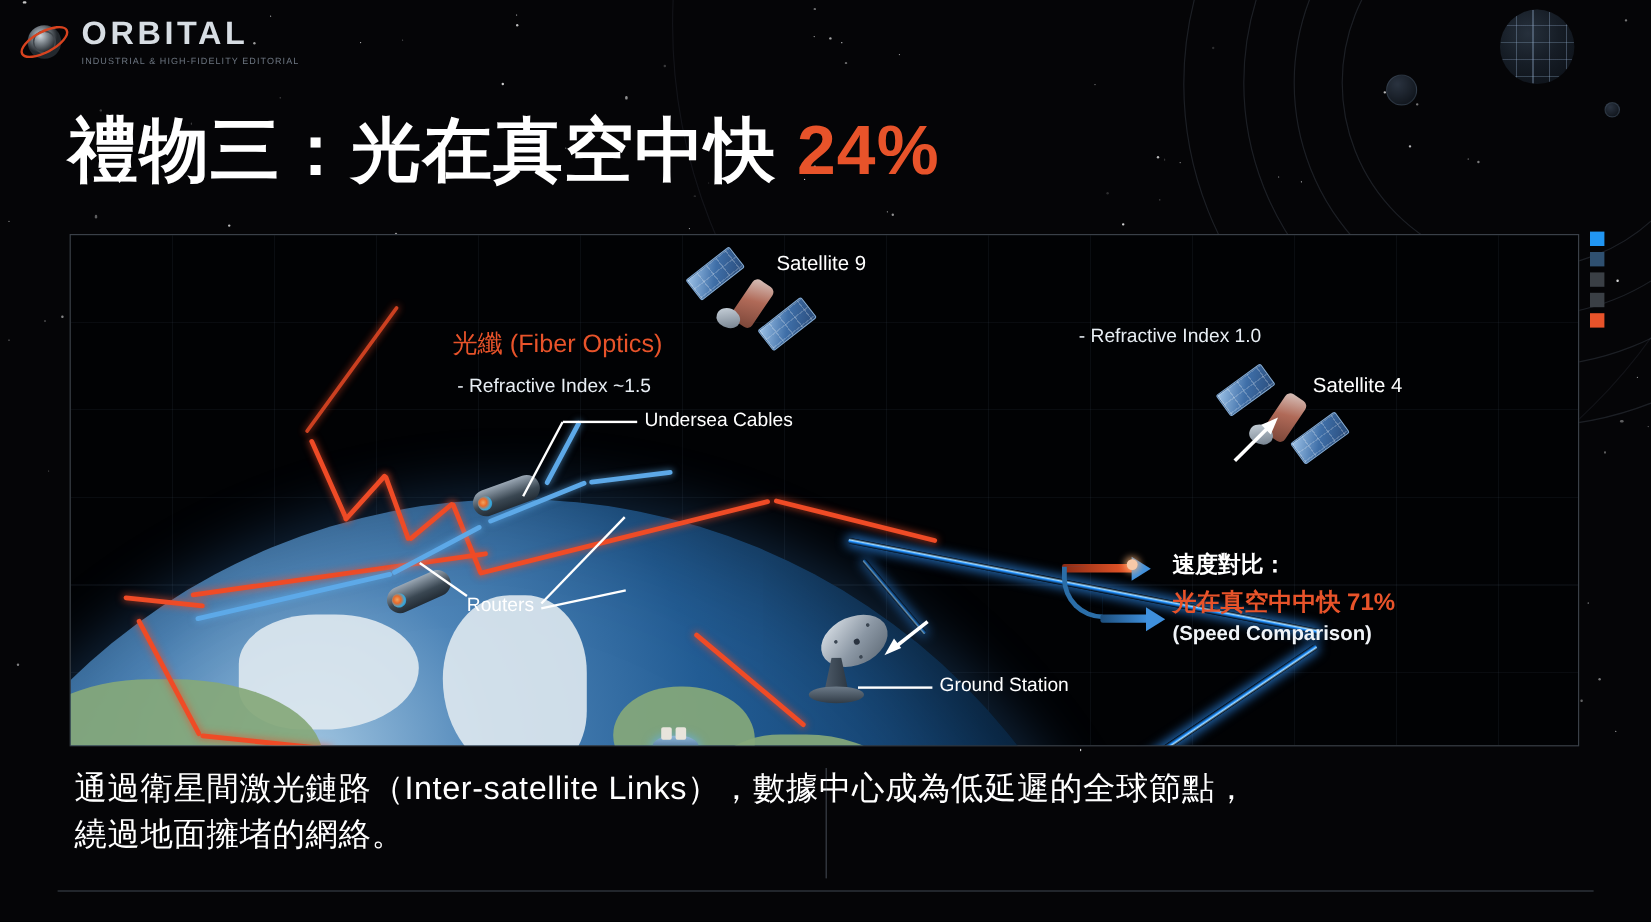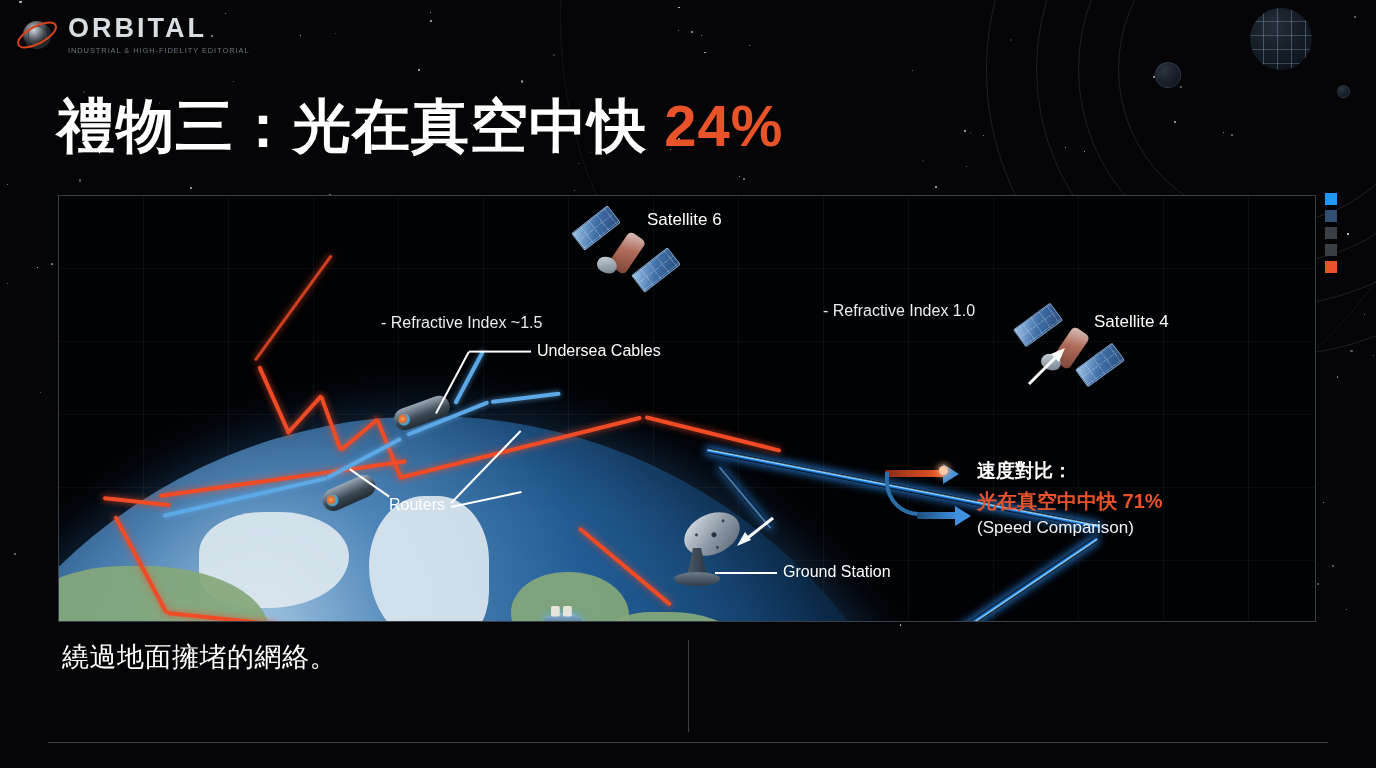--- a/index.html
+++ b/index.html
@@ -131,21 +131,21 @@
 
   
   .lbl { position:absolute; color:#ffffff; white-space:nowrap; }
   .lbl-sat { font-size:17px; }
   .lbl-fiber-title { font-size:21px; color:#e8532a; font-weight:500; }
   .lbl-sub { font-size:16px; color:#e8eef4; }
   .lbl-fso-title { font-size:21px; color:#4da3ff; font-weight:500; }
   .lbl-small { font-size:16px; }
   .speed-title { font-size:19px; font-weight:bold; color:#ffffff; }
   .speed-main { font-size:20px; font-weight:bold; color:#e8532a; }
-  .speed-en { font-size:17px; color:#f0f4f8; }
+  .speed-en { font-size:17px; color:#f0f4f8;font-weight:bold; }
 
   .cmp-arrow-red { position:absolute; height:7px;
     background:linear-gradient(to right,#8a2a14,#f05a2a); border-radius:2px; }
   .cmp-arrow-blue { position:absolute; height:7px;
     background:linear-gradient(to right,#1d4e7c,#3f90dd); border-radius:2px; }
   .tri-blue { position:absolute; width:0; height:0;
     border-top:10px solid transparent; border-bottom:10px solid transparent;
     border-left:16px solid #3f90dd; }
   .cmp-curve { position:absolute; border-left:4px solid; border-bottom:4px solid;
     border-color:#2b6ea8; border-bottom-left-radius:34px; }
@@ -348,26 +348,27 @@
       </svg>
     </div>
 
     <div style="position:absolute;left:676px;top:318px;">
       <svg width="40" height="34" viewBox="0 0 40 34">
         <path d="M38 4 L10 26" stroke="#ffffff" stroke-width="3"></path>
         <path d="M2 32 L16 26 L10 18 Z" fill="#ffffff"></path>
       </svg>
     </div>
 
-    <div class="lbl lbl-sat" style="left:588px;top:14px;">Satellite 6</div>
+    <div class="lbl lbl-sat" style="left:588px;top:14px;">Satellite 9</div>
     <div class="lbl lbl-sat" style="left:1035px;top:116px;">Satellite 4</div>
 
+    <div class="lbl lbl-fiber-title" style="left:318px;top:76px;">光纖 (Fiber Optics)</div>
     <div class="lbl lbl-sub" style="left:322px;top:106px;margin-top:12px;">- Refractive Index ~1.5</div>
 
-    <div class="lbl lbl-sub" style="left:764px;top:76px;margin-top:30px;">- Refractive Index 1.0</div>
+    <div class="lbl lbl-sub" style="left:840px;top:76px;">- Refractive Index 1.0</div>
 
     <div class="lbl lbl-small" style="left:478px;top:146px;">Undersea Cables</div>
     <div class="leader" style="left:472px;top:155px;width:62px;transform:rotate(180deg);"></div>
     <div class="leader" style="left:410px;top:155px;width:70px;transform:rotate(118deg);"></div>
 
     <div class="lbl lbl-small" style="left:330px;top:300px;">Routers</div>
     <div class="leader" style="left:392px;top:310px;width:72px;transform:rotate(-12deg);"></div>
     <div class="leader" style="left:330px;top:300px;width:48px;transform:rotate(215deg);"></div>
     <div class="leader" style="left:392px;top:306px;width:100px;transform:rotate(-46deg);"></div>
 
@@ -390,18 +391,19 @@
 
   <div class="legend" id="legend">
       <div class="swatch" style="background: rgb(33, 150, 243);"></div>
       <div class="swatch" style="background: rgb(47, 80, 112);"></div>
       <div class="swatch" style="background: rgb(58, 63, 69);"></div>
       <div class="swatch" style="background: rgb(58, 63, 69);"></div>
       <div class="swatch" style="background: rgb(232, 83, 42);"></div>
     </div>
 
   <div class="caption">
+    <div>通過衛星間激光鏈路（Inter-satellite Links），數據中心成為低延遲的全球節點，</div>
     <div>繞過地面擁堵的網絡。</div>
   </div>
   <div class="caption-divider"></div>
   <div class="bottom-rule"></div>
 
 </div>
 
 </body></html>

